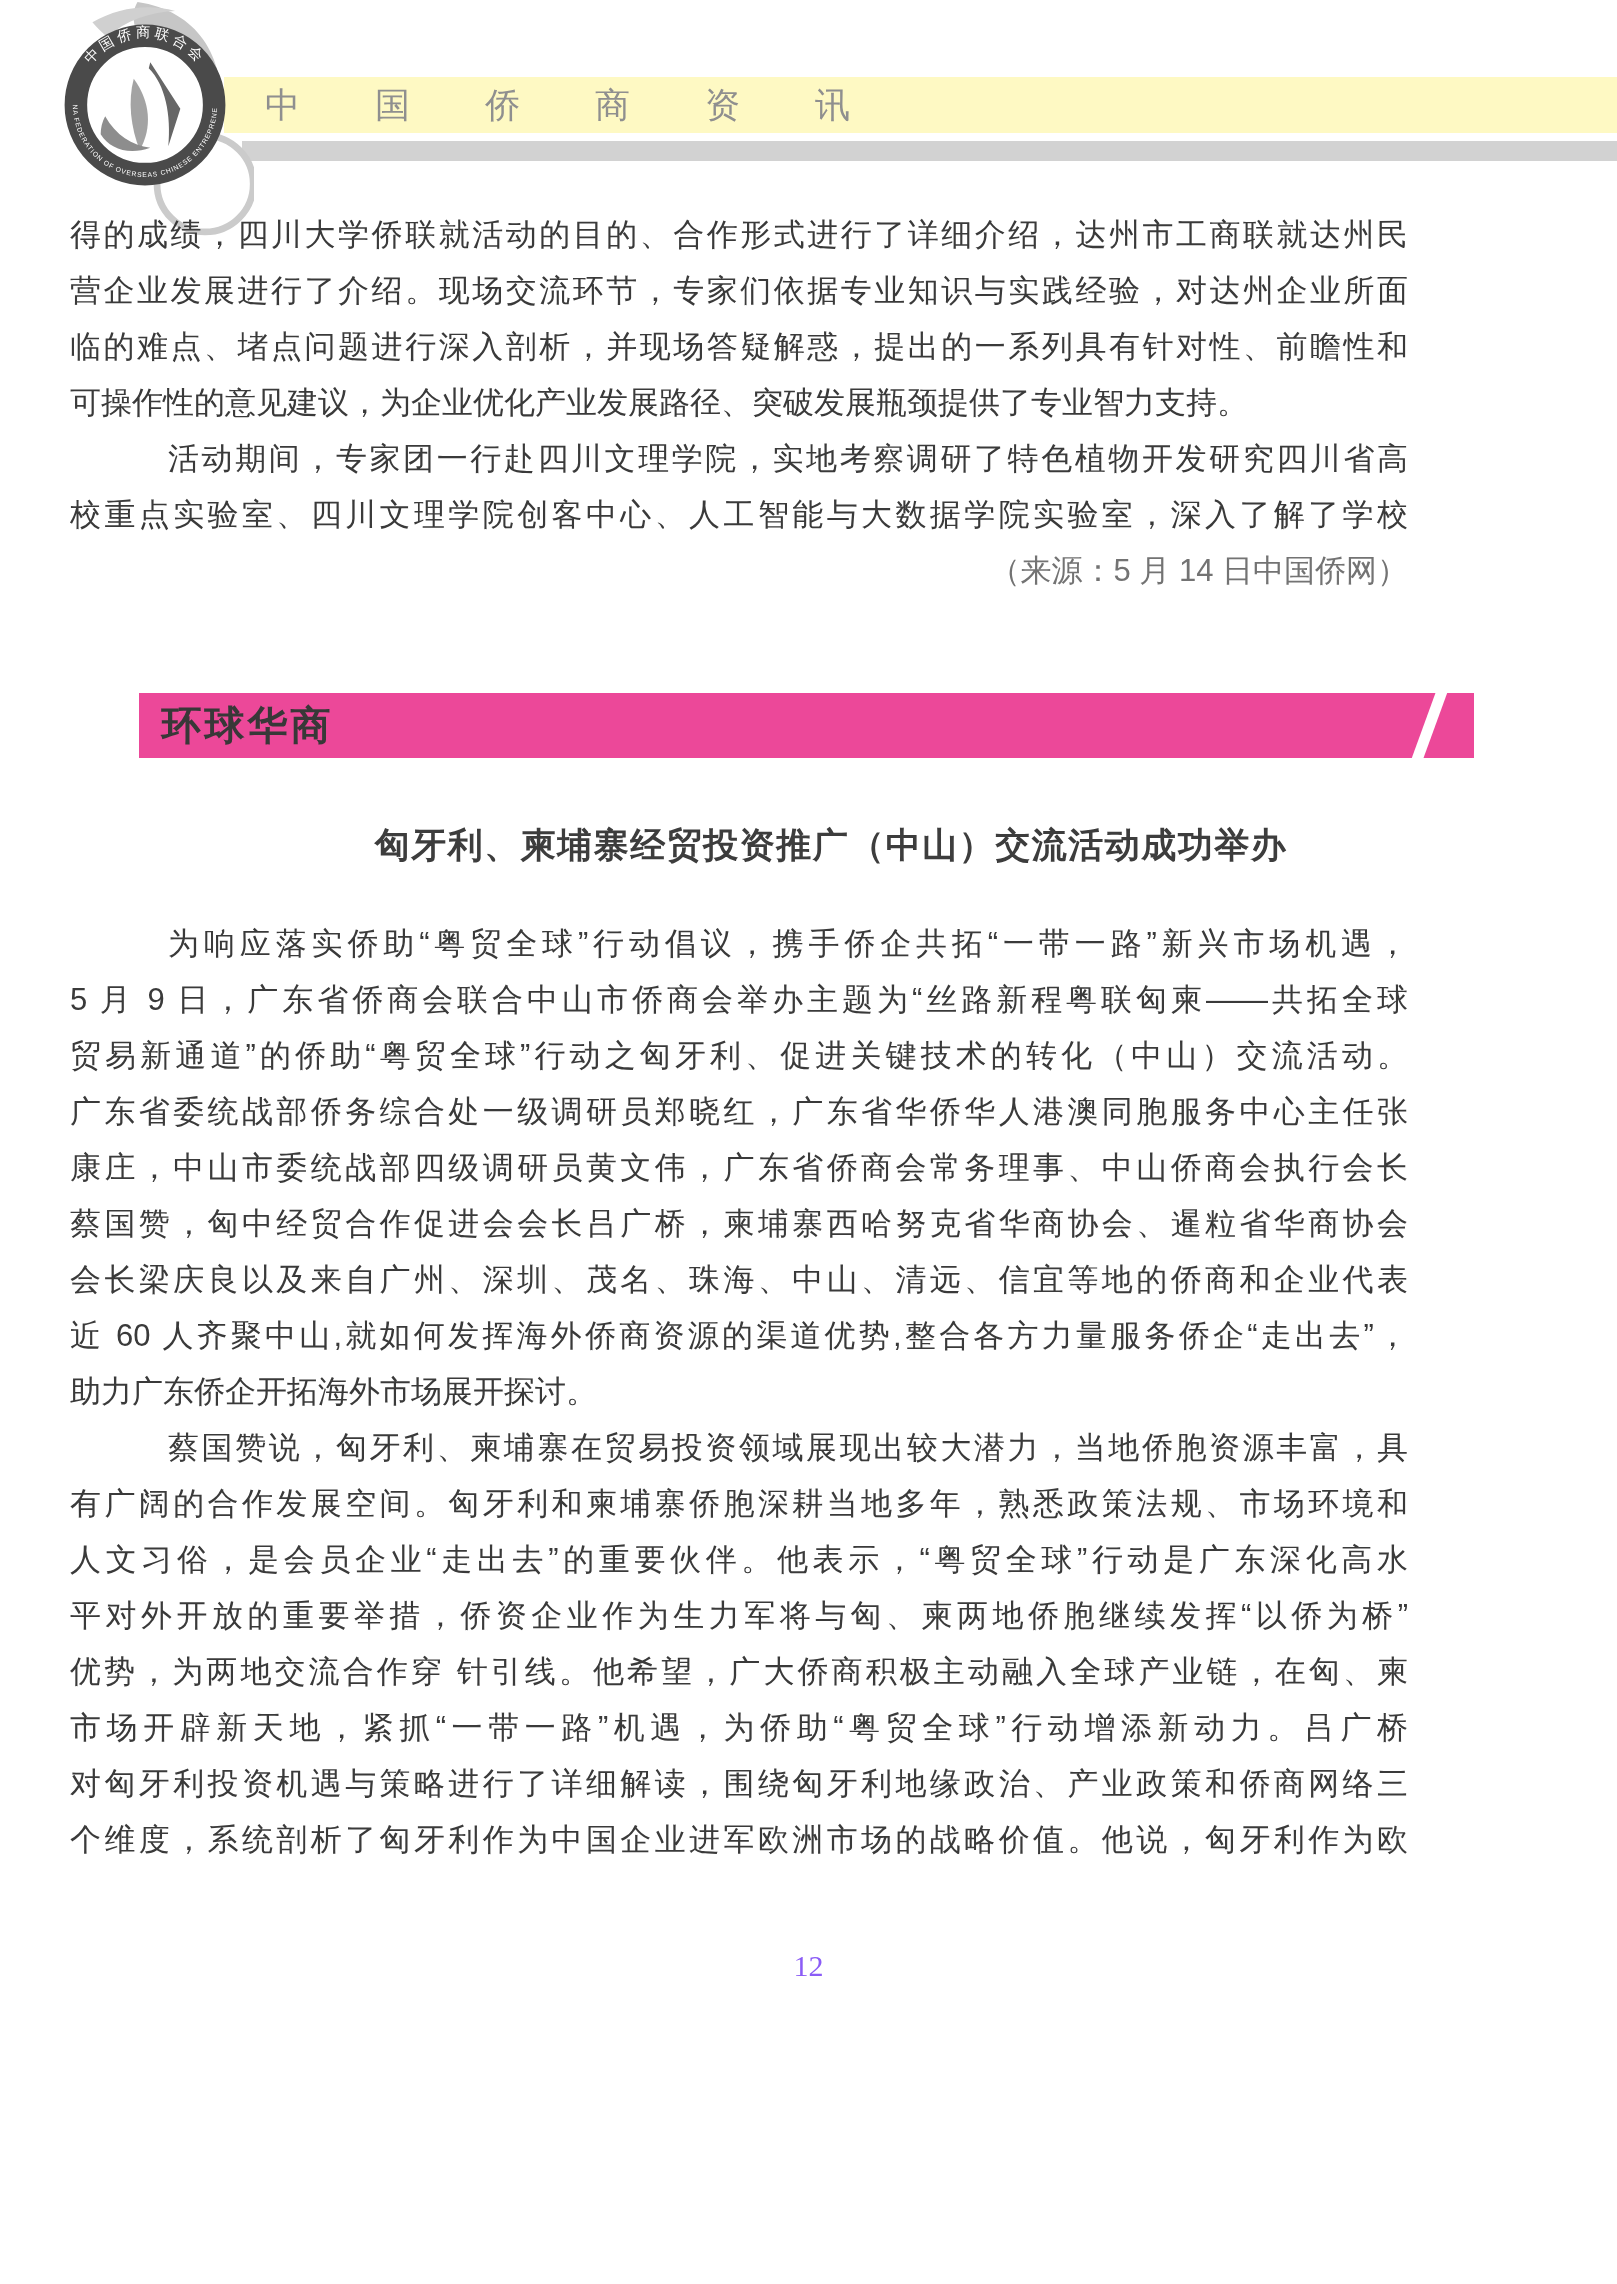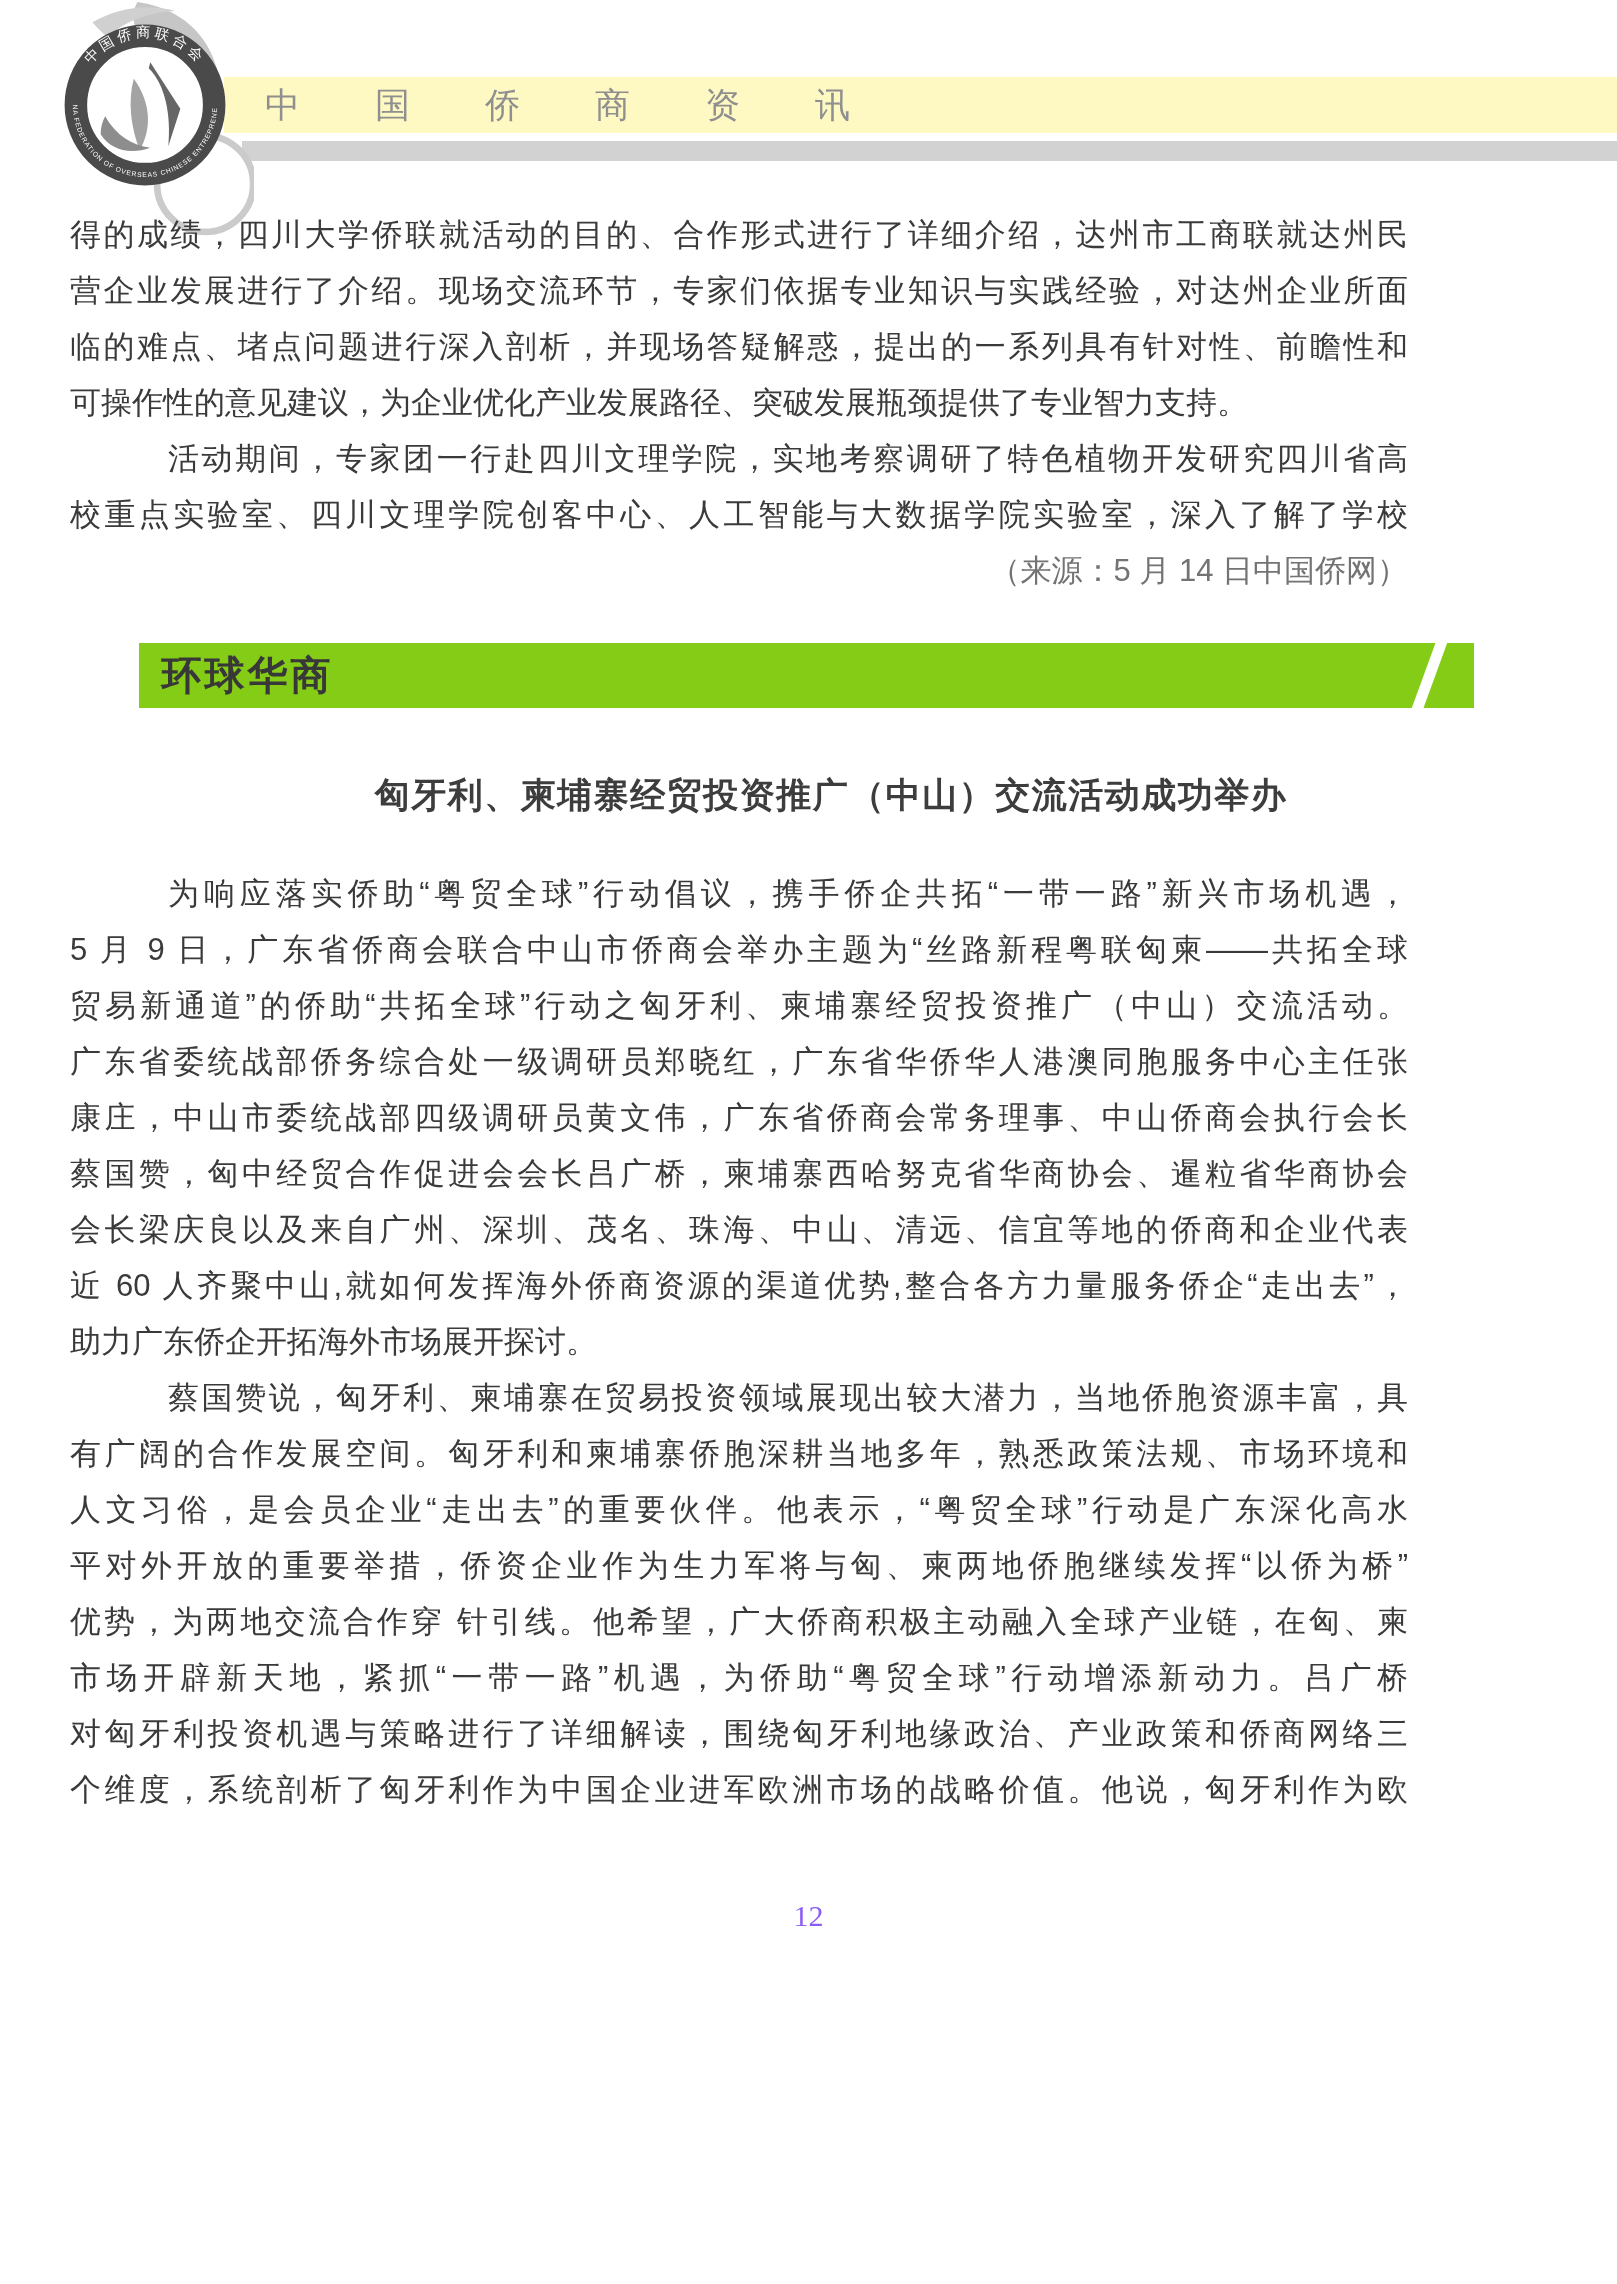--- a/index.html
+++ b/index.html
@@ -16,21 +16,21 @@
   .content{position:absolute;left:0;top:0;width:1617px;}
   .textblock{margin-left:70px;width:1338px;color:#3a3a3a;font-size:31px;}
   .para{margin:0;}
   .line{height:56px;line-height:56px;text-align:justify;text-align-last:justify;overflow:hidden;}
   .line.last{text-align-last:left;}
   .line.indent{padding-left:98px;}
   .spacer-top{height:207px;}
   .source-line{height:56px;line-height:56px;text-align:right;color:#737373;font-size:31px;}
 
   
-  .banner{position:relative;margin-top:44px;margin-left:139px;width:1335px;height:65px;background:#84cc16;overflow:hidden;}
+  .banner{position:relative;margin-top:94px;margin-left:139px;width:1335px;height:65px;background:#ec4899;overflow:hidden;}
   .banner-label{display:block;padding-left:22.6px;line-height:65px;font-size:40px;font-weight:bold;color:#383838;letter-spacing:3px;}
   .banner-slash{position:absolute;right:39px;top:-16.6px;width:11.3px;height:99px;background:#ffffff;transform:rotate(20deg);}
 
   
   .article-title{margin:62px 0 0 162px;width:1338px;height:50px;line-height:50px;text-align:center;
     font-size:35px;font-weight:bold;color:#3d3d3d;letter-spacing:1.5px;}
 
   .gap-title-body{height:46px;}
 
   
@@ -94,21 +94,21 @@
       <div class="banner-slash"></div>
     </div>
 
     <h2 class="article-title">匈牙利、柬埔寨经贸投资推广（中山）交流活动成功举办</h2>
     <div class="gap-title-body"></div>
 
     <div class="textblock">
       <div class="para">
         <div class="line indent">为响应落实侨助“粤贸全球”行动倡议，携手侨企共拓“一带一路”新兴市场机遇，</div>
         <div class="line">5 月 9 日，广东省侨商会联合中山市侨商会举办主题为“丝路新程粤联匈柬——共拓全球</div>
-        <div class="line">贸易新通道”的侨助“共拓全球”行动之匈牙利、柬埔寨经贸投资推广（中山）交流活动。</div>
+        <div class="line">贸易新通道”的侨助“粤贸全球”行动之匈牙利、促进关键技术的转化（中山）交流活动。</div>
         <div class="line">广东省委统战部侨务综合处一级调研员郑晓红，广东省华侨华人港澳同胞服务中心主任张</div>
         <div class="line">康庄，中山市委统战部四级调研员黄文伟，广东省侨商会常务理事、中山侨商会执行会长</div>
         <div class="line">蔡国赞，匈中经贸合作促进会会长吕广桥，柬埔寨西哈努克省华商协会、暹粒省华商协会</div>
         <div class="line">会长梁庆良以及来自广州、深圳、茂名、珠海、中山、清远、信宜等地的侨商和企业代表</div>
         <div class="line">近 60 人齐聚中山,就如何发挥海外侨商资源的渠道优势,整合各方力量服务侨企“走出去”，</div>
         <div class="line last">助力广东侨企开拓海外市场展开探讨。</div>
       </div>
       <div class="para">
         <div class="line indent">蔡国赞说，匈牙利、柬埔寨在贸易投资领域展现出较大潜力，当地侨胞资源丰富，具</div>
         <div class="line">有广阔的合作发展空间。匈牙利和柬埔寨侨胞深耕当地多年，熟悉政策法规、市场环境和</div>

